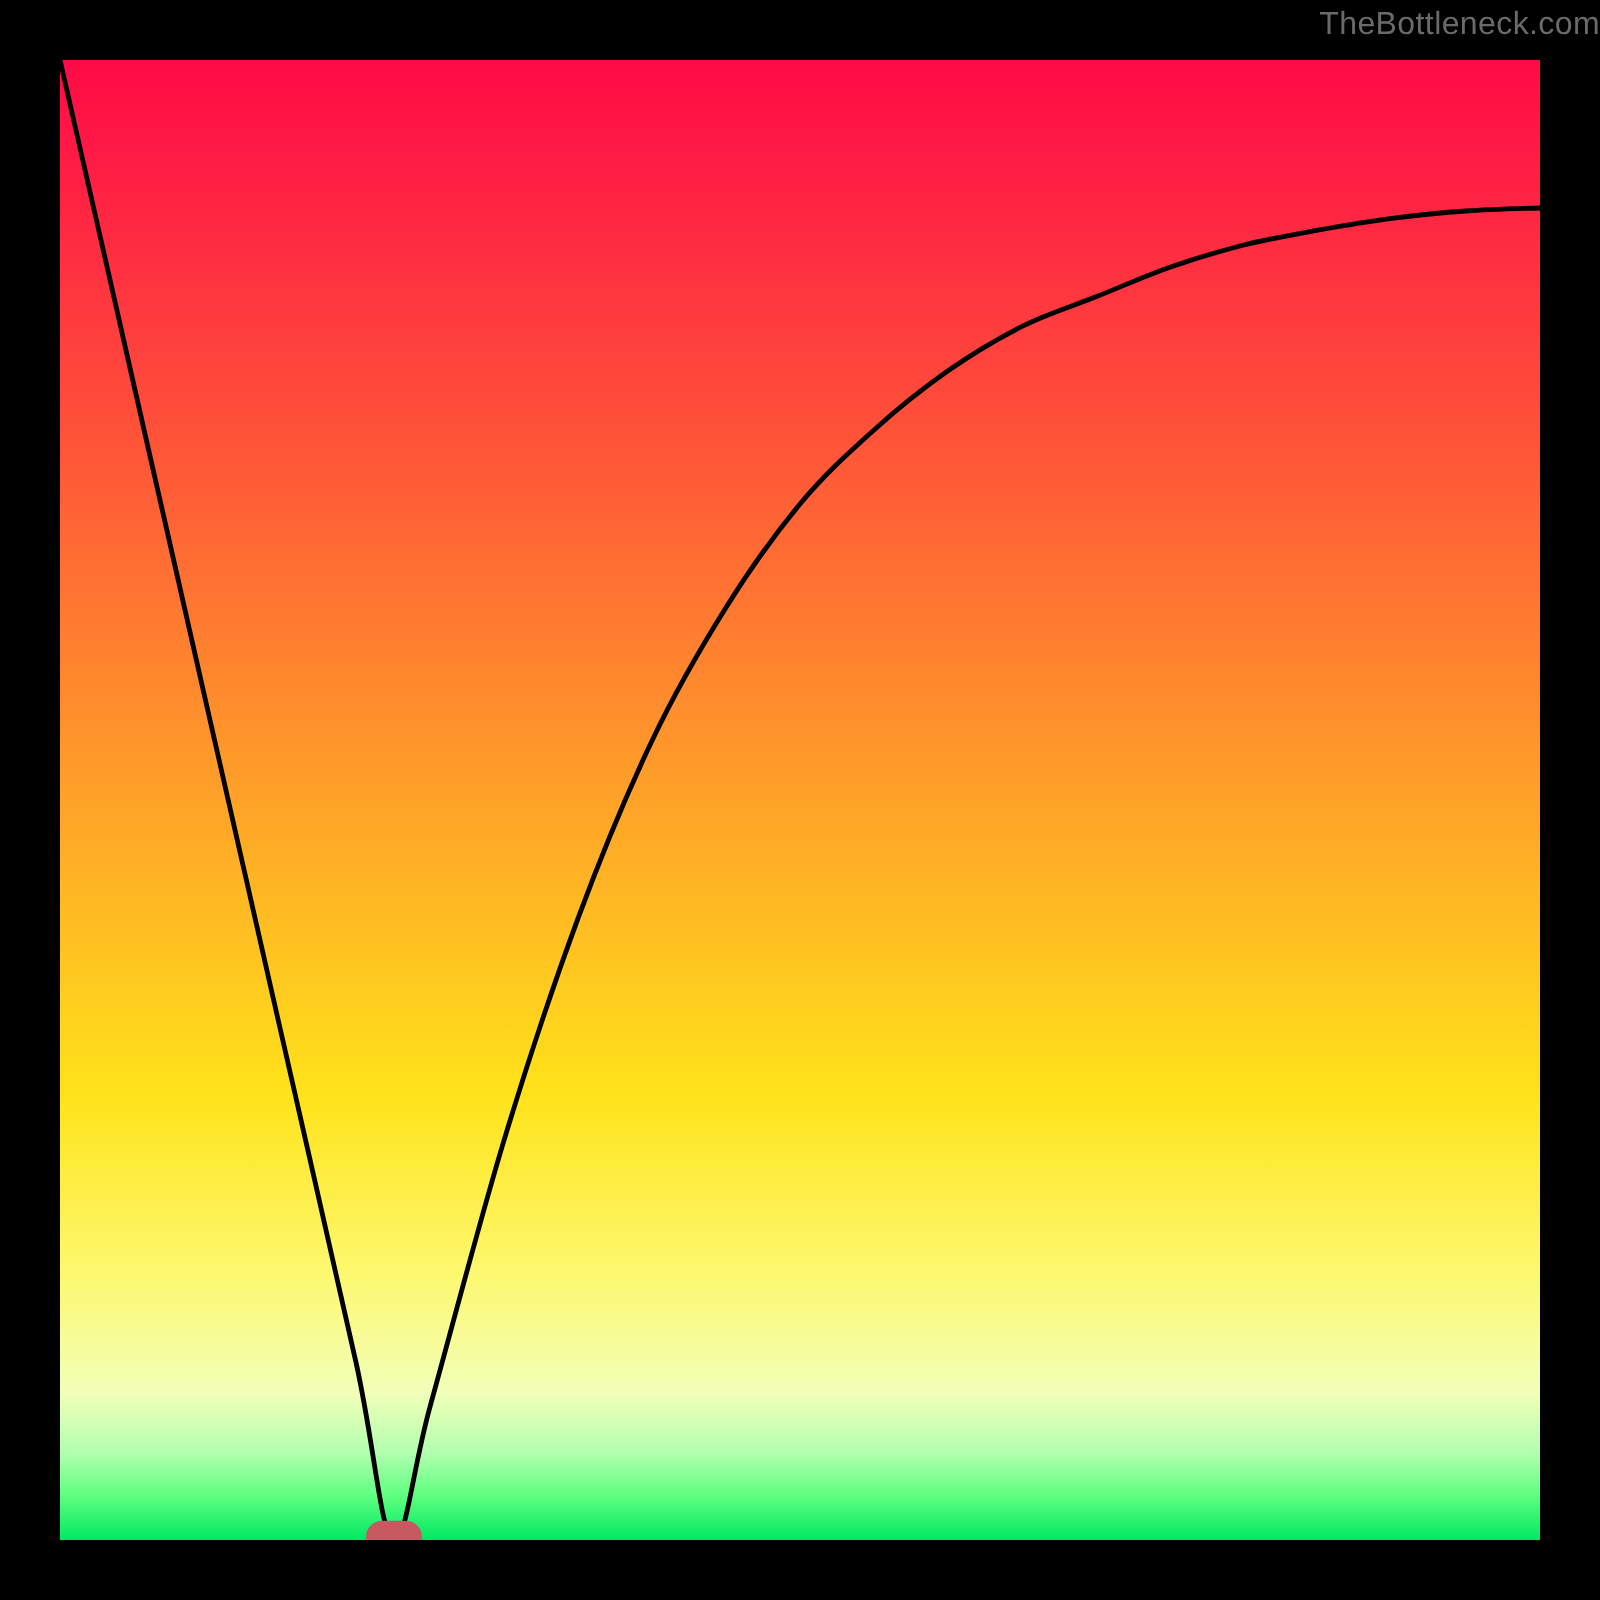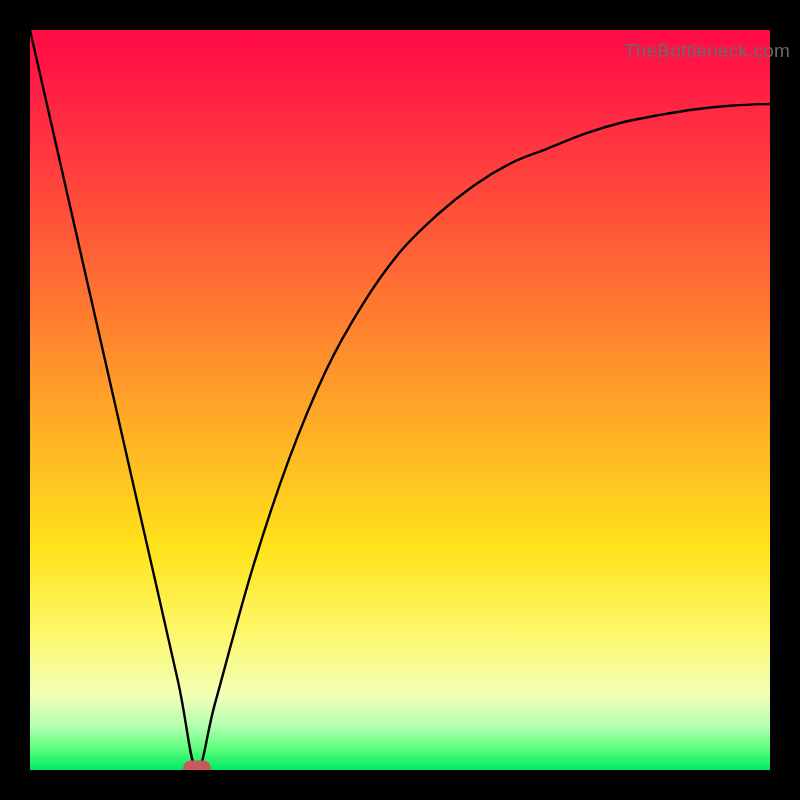--- a/index.html
+++ b/index.html
@@ -12,27 +12,26 @@
   }
   .frame {
     position: relative;
     width: 800px;
     height: 800px;
     background: #000;
   }
   .watermark {
     position: absolute;
     top: 4px;
-    right: 10px;
+    right: 0;
     color: #6a6a6a;
-    font-size: 19px;
+    font-size: 16px;
     font-weight: 500;
     letter-spacing: 0.2px;
     z-index: 5;
-    margin-top: 36px;
   }
   .plot-area {
     position: absolute;
     left: 30px;
     top: 30px;
     width: 740px;
     height: 740px;
     overflow: hidden;
   }
   .gradient {

